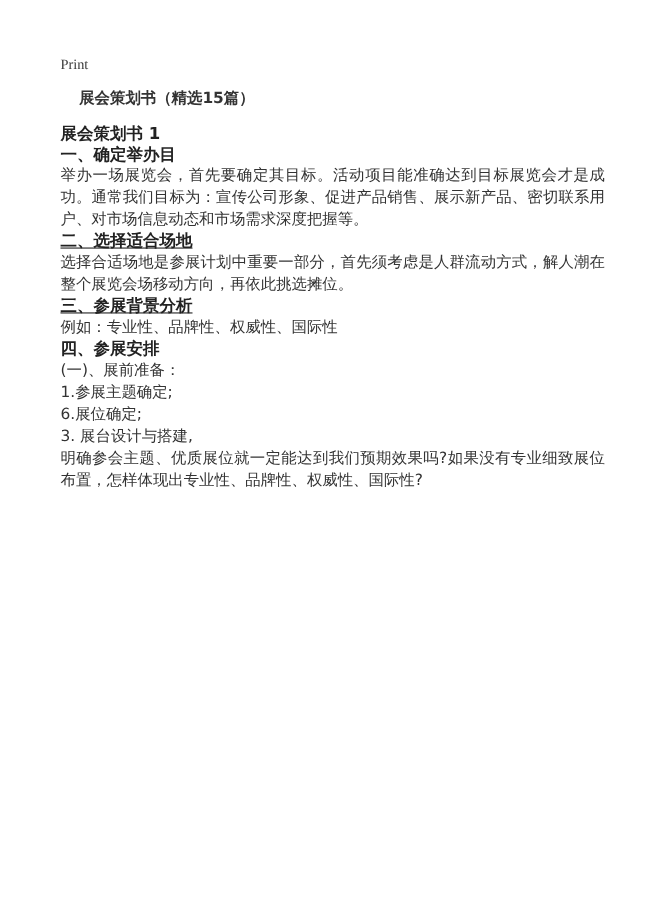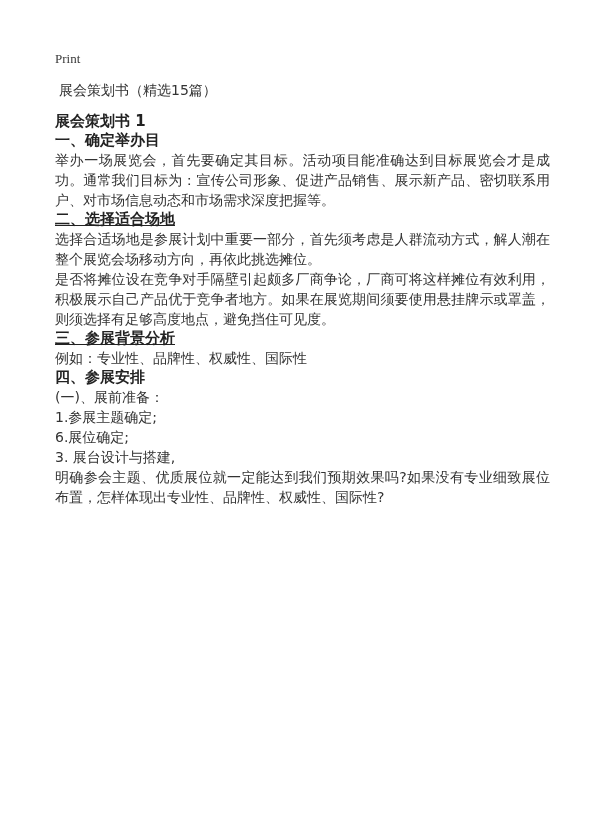--- a/index.html
+++ b/index.html
@@ -30,22 +30,23 @@
     font-weight: bold;
     color: #222222;
     text-align: center;
     line-height: 21px;
     margin: 0 0 17px 0;
     letter-spacing: 0.5px;
   }
   .subtitle {
     font-size: 14px;
     line-height: 20px;
-    margin: 0 0 12px 4px;
+    margin: 0 0 12px 17px;
     color: #333333;
+    font-weight: bold;
   }
   p.body {
     font-size: 14px;
     line-height: 20px;
     margin: 0;
     color: #333333;
     text-align: justify;
   }
   h2.plan-heading, h3.section-heading {
     font-size: 15px;
@@ -75,21 +76,20 @@
   <h2 class="plan-heading mb9">展会策划书 1</h2>
 
   <h3 class="section-heading mb8">一、确定举办目</h3>
 
   <p class="body mb9">举办一场展览会，首先要确定其目标。活动项目能准确达到目标展览会才是成功。通常我们目标为：宣传公司形象、促进产品销售、展示新产品、密切联系用户、对市场信息动态和市场需求深度把握等。</p>
 
   <h3 class="section-heading mb11">二、选择适合场地</h3>
 
   <p class="body mb9">选择合适场地是参展计划中重要一部分，首先须考虑是人群流动方式，解人潮在整个展览会场移动方向，再依此挑选摊位。</p>
 
-  <p class="body mb9">是否将摊位设在竞争对手隔壁引起颇多厂商争论，厂商可将这样摊位有效利用，积极展示自己产品优于竞争者地方。如果在展览期间须要使用悬挂牌示或罩盖，则须选择有足够高度地点，避免挡住可见度。</p>
 
   <h3 class="section-heading mb11">三、参展背景分析</h3>
 
   <p class="body mb12">例如：专业性、品牌性、权威性、国际性</p>
 
   <h3 class="section-heading mb9">四、参展安排</h3>
 
   <p class="body mb14">(一)、展前准备：</p>
 
   <p class="body mb14">1.参展主题确定;</p>

